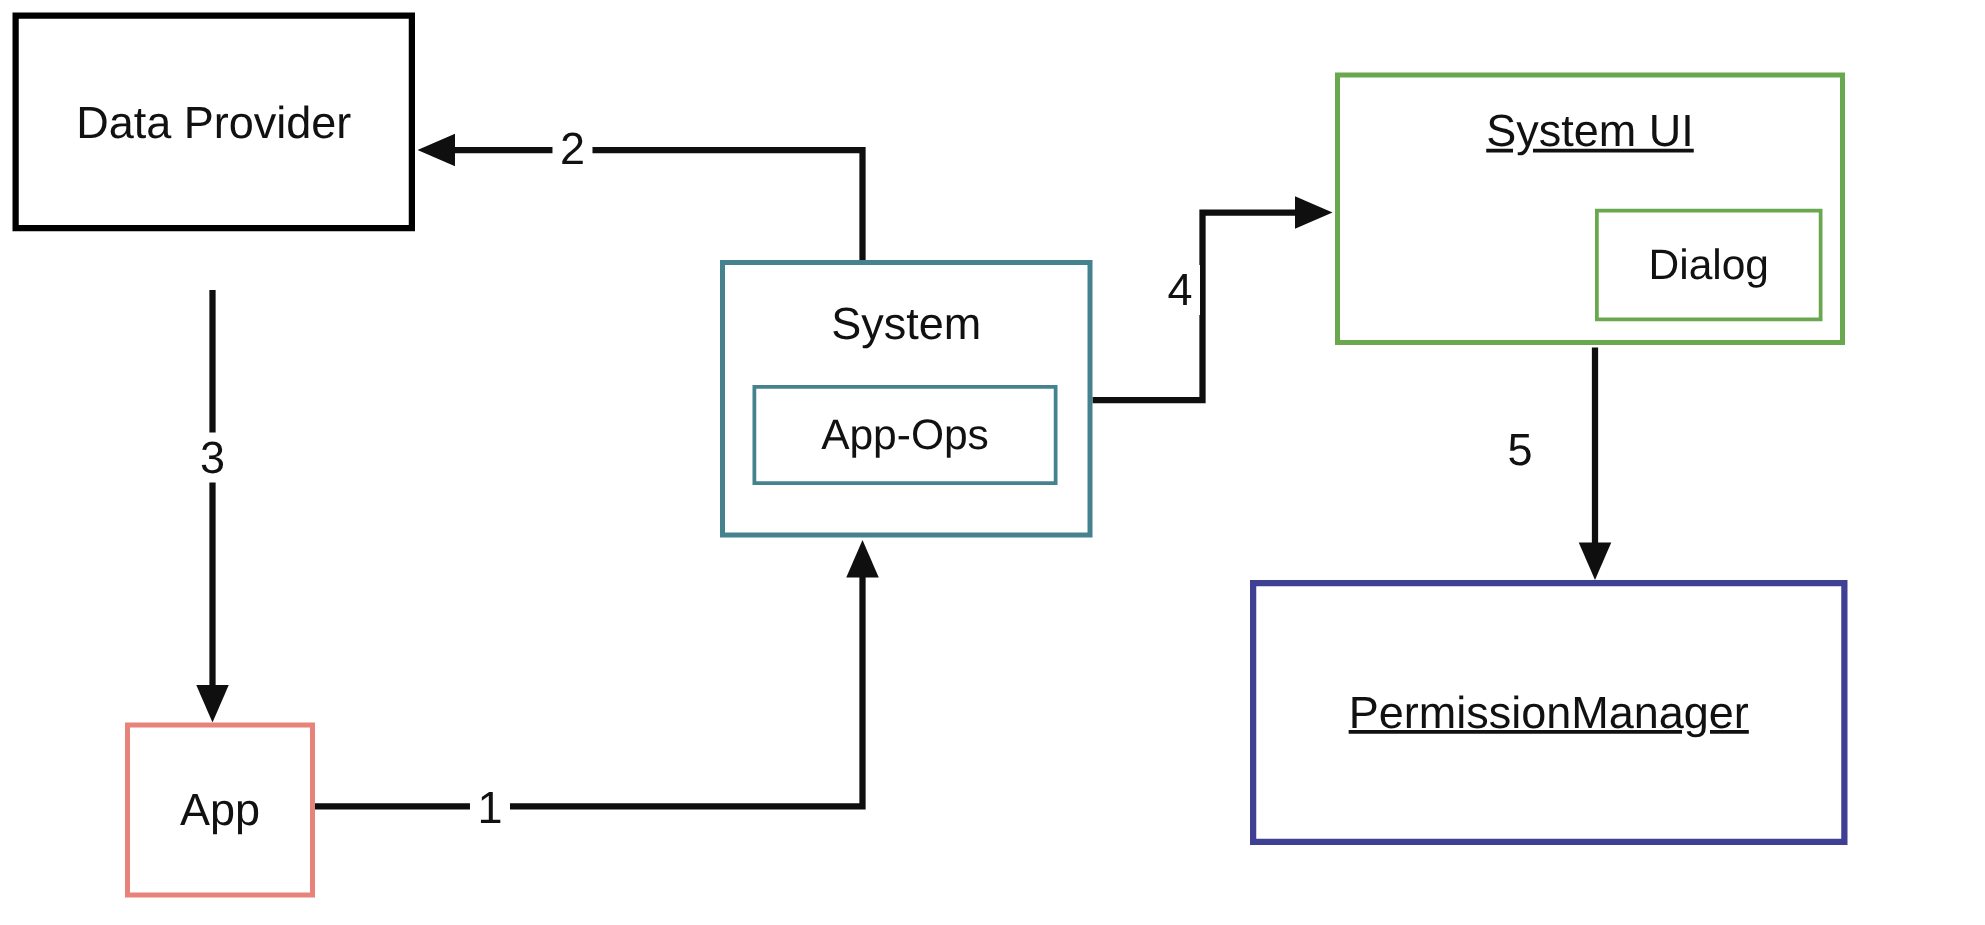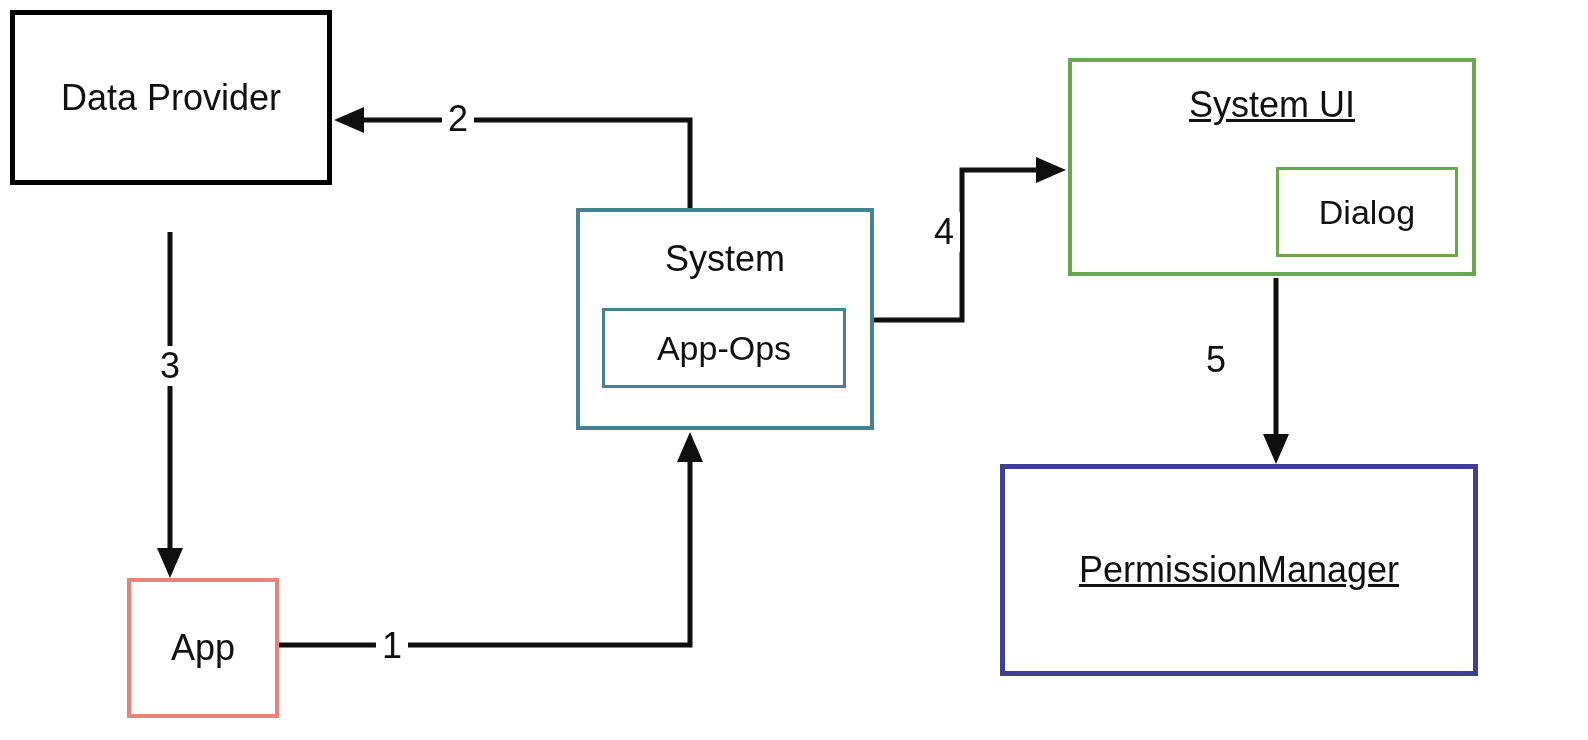--- a/index.html
+++ b/index.html
@@ -35,21 +35,20 @@
   }
   .node-label{white-space:nowrap;}
 
   .node-data-provider{
     left:10px;top:10px;width:322px;height:175px;
     border:5px solid var(--c-dataProvider);
   }
   .node-app{
     left:100px;top:578px;width:152px;height:140px;
     border:4px solid var(--c-app);
-    margin-left:27px;
   }
   .node-system{
     left:540px;top:208px;width:298px;height:222px;
     border:4px solid var(--c-system);
     display:block;
     margin-left:36px;
   }
   .node-system .node-title{
     text-align:center;
     padding-top:26px;

